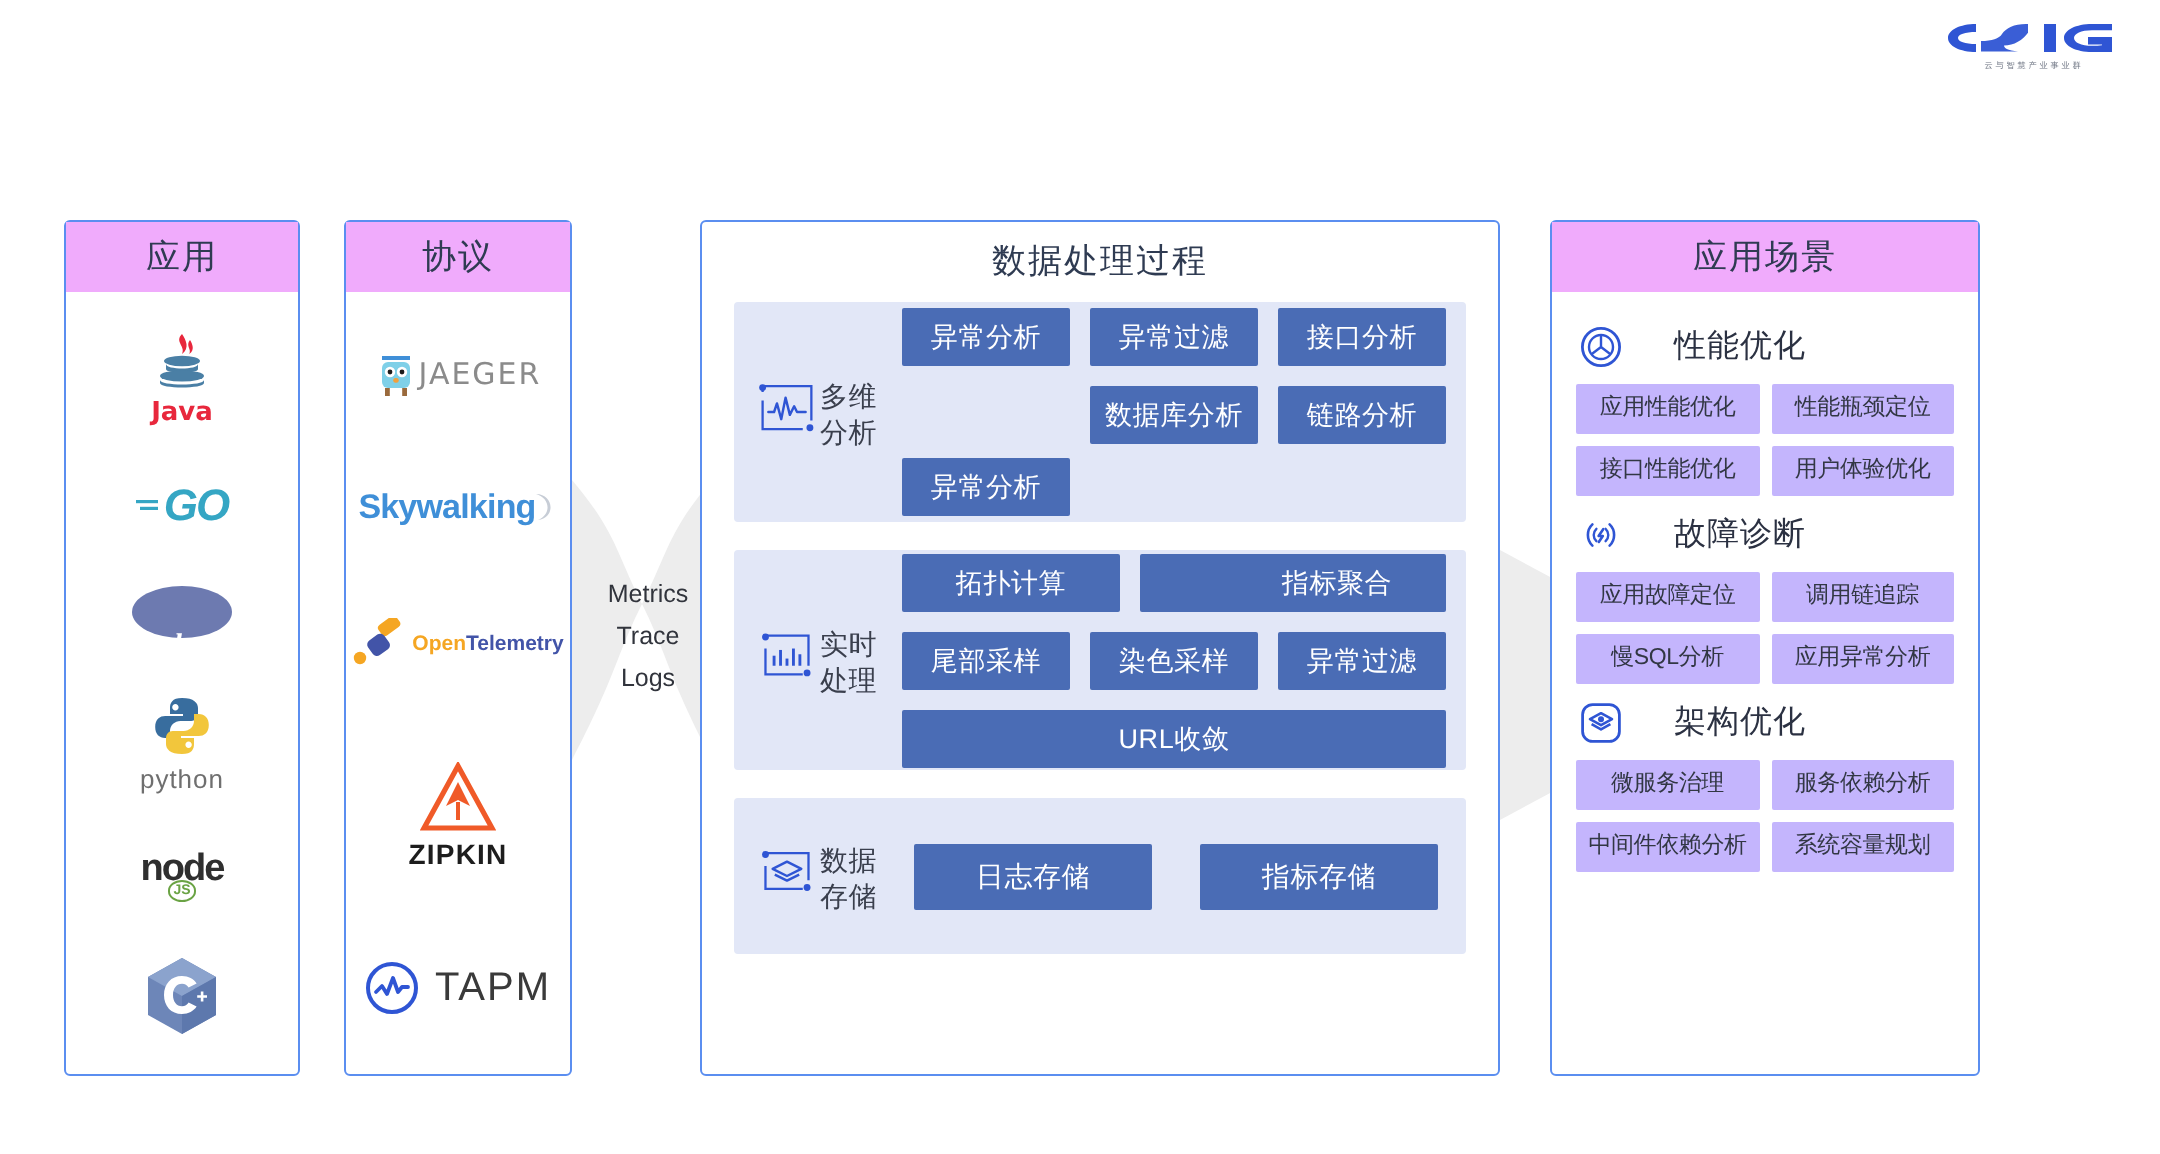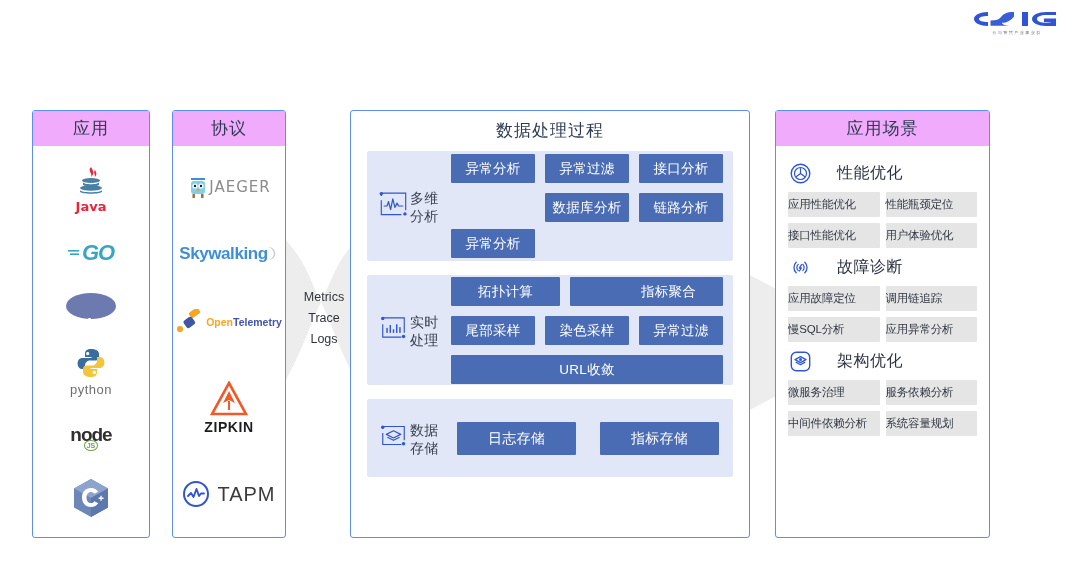--- a/index.html
+++ b/index.html
@@ -120,23 +120,23 @@
   .chip.wide{height:33px;line-height:33px;font-size:14px;}
   .group.storage .chip-grid{gap:24px;padding:0 4px 0 6px;}
 
   
   #panel-scene{left:775px;top:110px;width:215px;height:428px;}
   .scene-body{padding:8px 12px 0 12px;box-sizing:border-box;}
   .scene-head{display:flex;align-items:flex-start;margin:9px 0 8px 2px;gap:19px;}
   .scene-head-label{font-size:16px;color:#2b3142;margin-left:7px;letter-spacing:.5px;}
   .tag-grid{display:flex;flex-wrap:wrap;gap:6px;}
   .tag{
-    background:#e5e5e5;color:#323744;
+    background:#c4b5fd;color:#323744;
     font-size:11.5px;height:25px;line-height:25px;
-    border-radius:1px;
+    text-align:center;border-radius:1px;
     flex:1 1 calc(50% - 3px);min-width:0;
     letter-spacing:-.2px;
   }
 </style>
 </head>
 <body>
 
 <div class="stage">
 
   <div class="logo">

